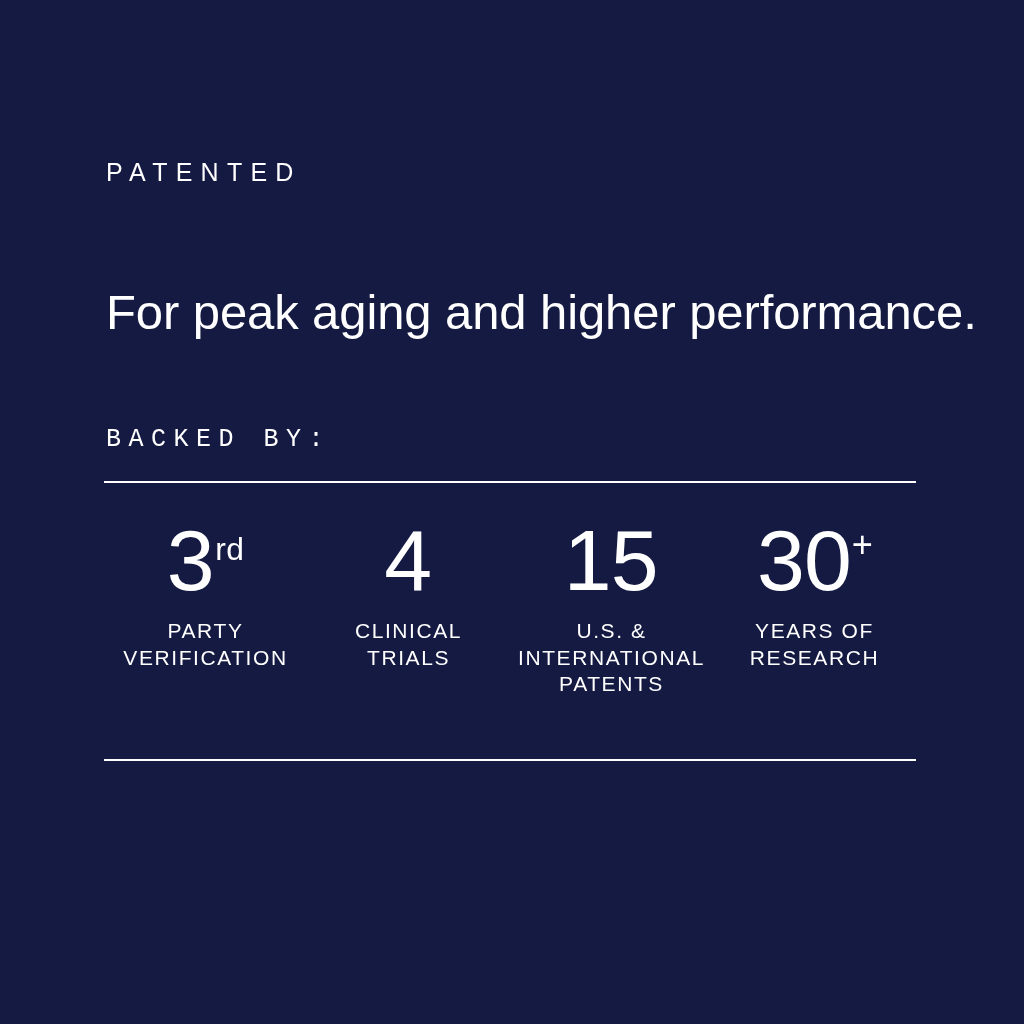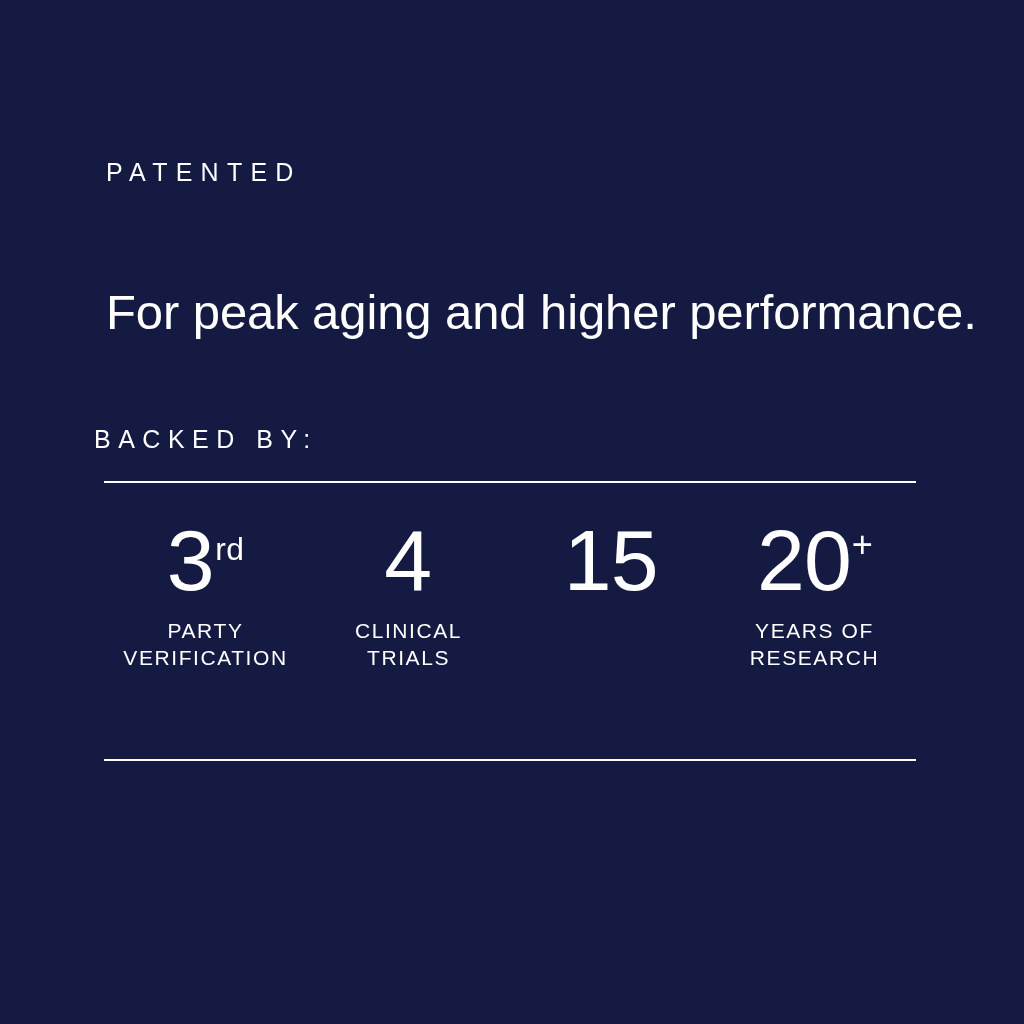--- a/index.html
+++ b/index.html
@@ -61,27 +61,28 @@
     font-size: 49px;
     font-weight: 400;
     letter-spacing: -0.002em;
     line-height: 1.1;
     white-space: nowrap;
   }
 
   
   .backed-by {
     position: absolute;
-    left: 94px;
+    left: 106px;
     top: 427px;
     font-size: 25px;
     font-weight: 300;
     letter-spacing: 0.30em;
     line-height: 1;
     white-space: nowrap;
+    font-family: Liberation Mono, monospace;
   }
 
   
   .rule {
     position: absolute;
     left: 104px;
     width: 812px;
     height: 2px;
     background: #ffffff;
   }
@@ -162,24 +163,29 @@
     <div class="stat">
       <span class="stat-value"><span>4</span><span class="sup"></span></span>
       <div class="stat-label">
         <span class="lbl-line">CLINICAL</span>
         <span class="lbl-line">TRIALS</span>
       </div>
     </div>
 
     <div class="stat">
       <span class="stat-value"><span>15</span><span class="sup"></span></span>
+      <div class="stat-label">
+        <span class="lbl-line">U.S. &amp;</span>
+        <span class="lbl-line">INTERNATIONAL</span>
+        <span class="lbl-line">PATENTS</span>
+      </div>
     </div>
 
     <div class="stat">
-      <span class="stat-value"><span>20</span><span class="sup-plus">+</span></span>
+      <span class="stat-value"><span>30</span><span class="sup-plus">+</span></span>
       <div class="stat-label">
         <span class="lbl-line">YEARS OF</span>
         <span class="lbl-line">RESEARCH</span>
       </div>
     </div>
 
   </div>
 
   <div class="rule rule-bottom" style="background: rgb(255, 255, 255);"></div>
 

